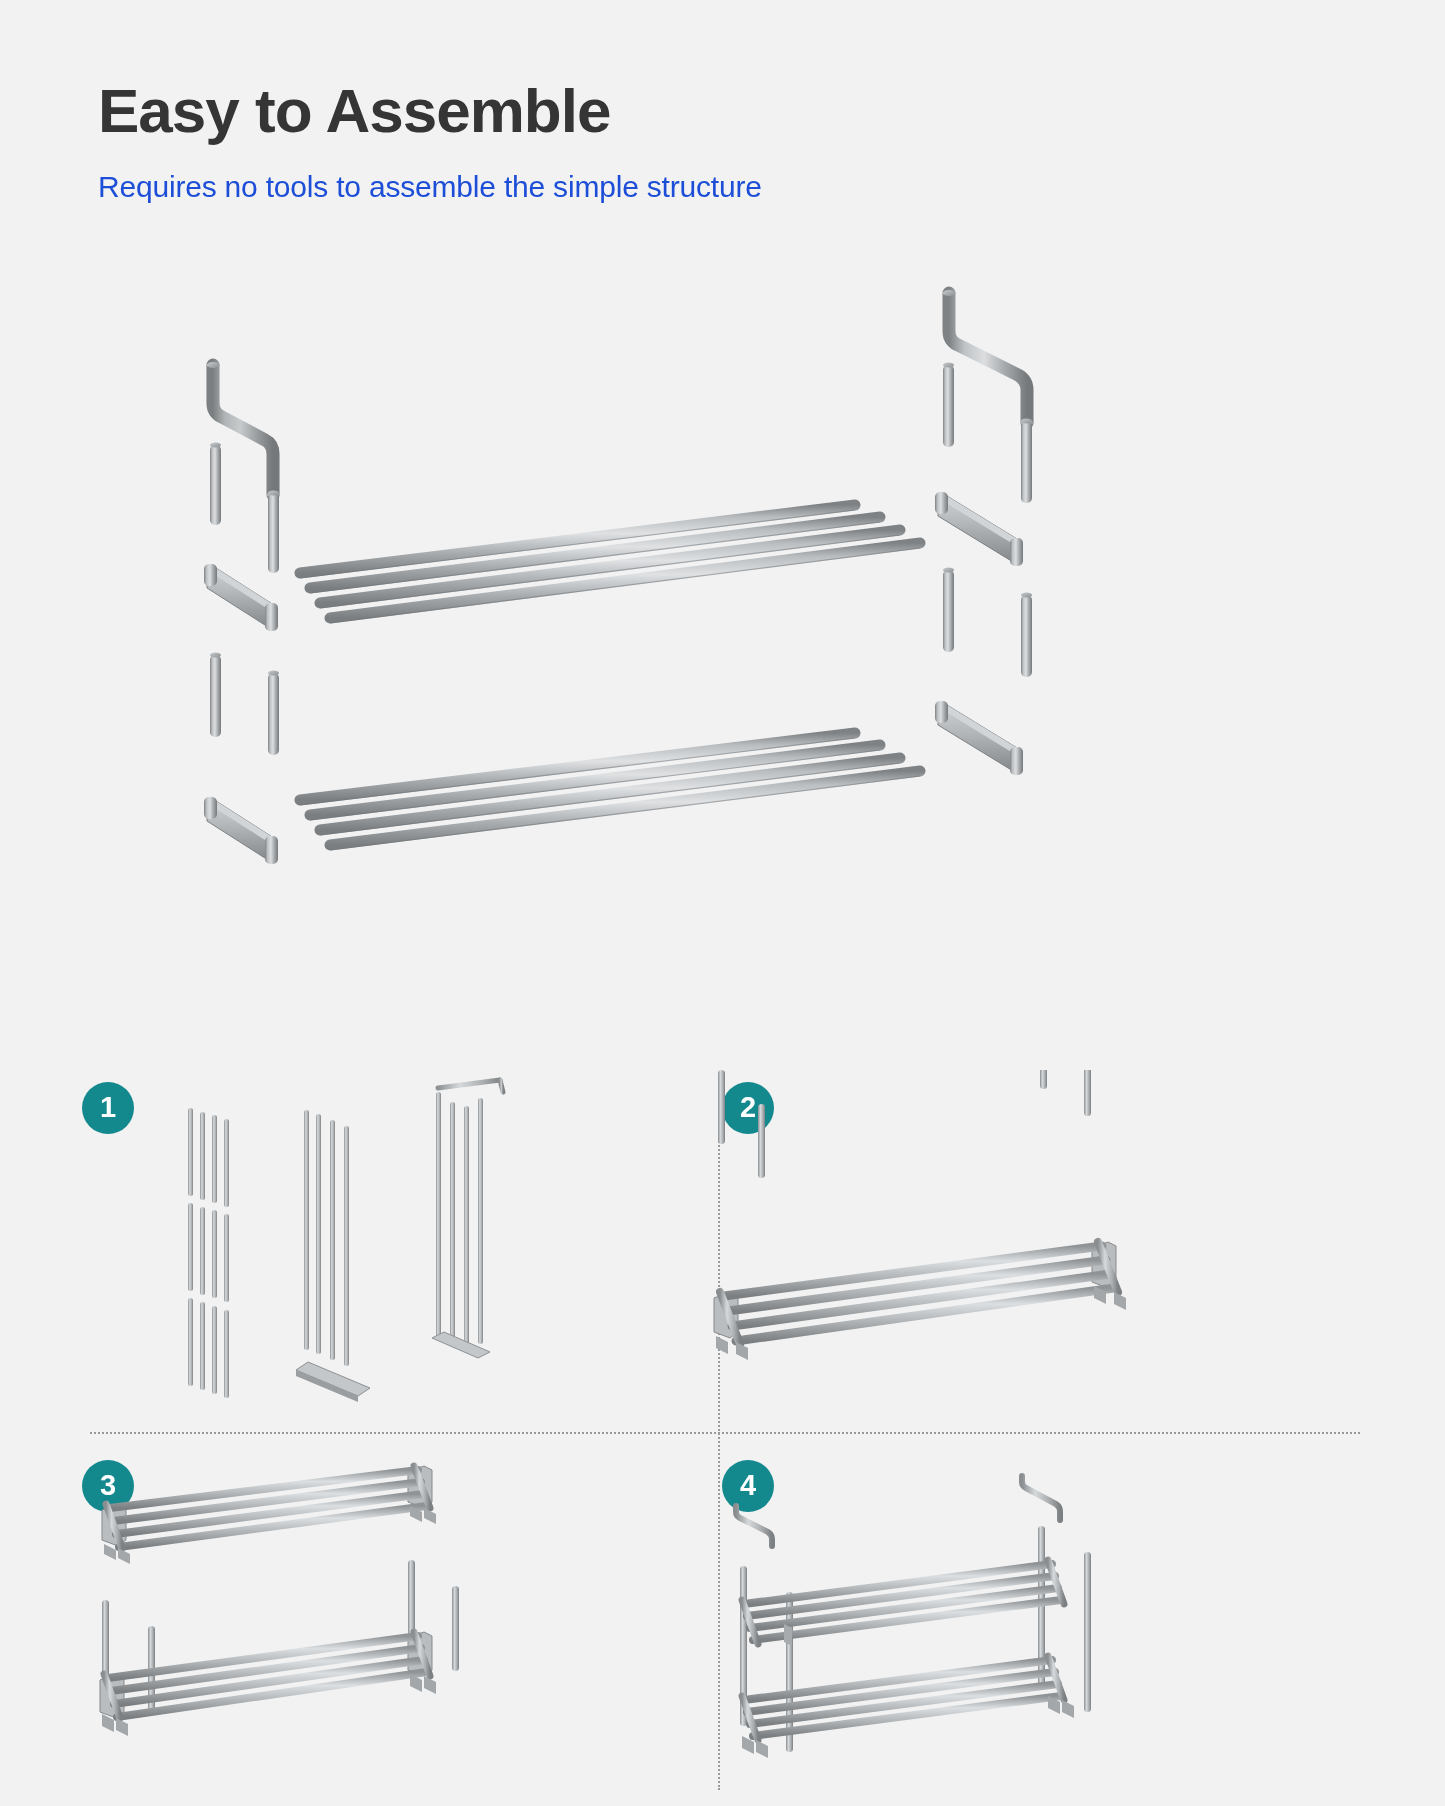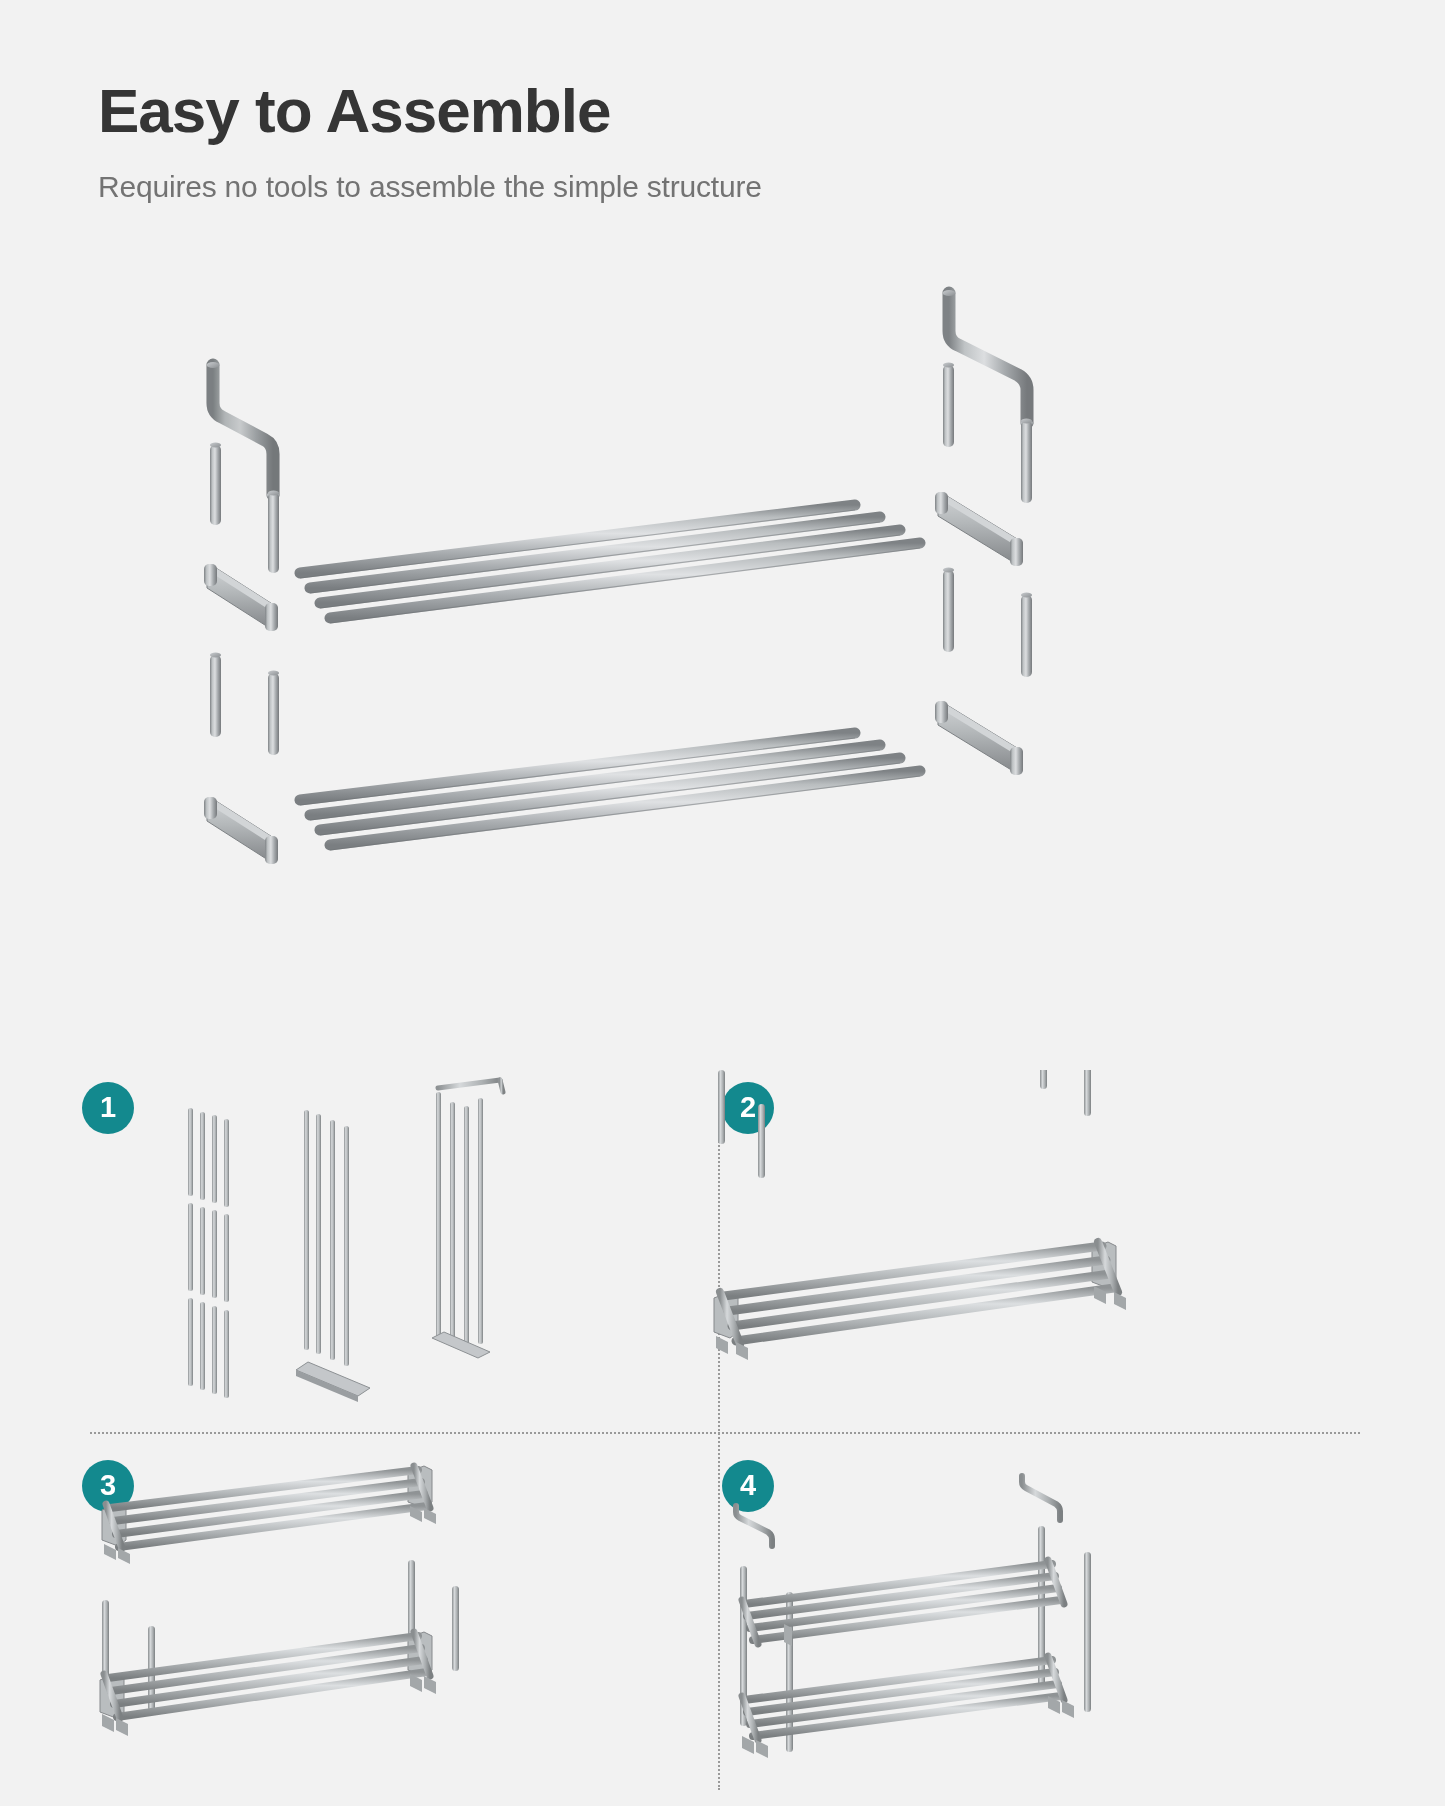--- a/index.html
+++ b/index.html
@@ -14,21 +14,21 @@
   .page{position:relative;width:1445px;height:1806px;}
 
   
   .header{position:absolute;left:98px;top:78px;width:1100px;}
   .title{
     font-size:62px;line-height:1.05;font-weight:bold;
     color:#353535;letter-spacing:-1px;margin:0;
   }
   .subtitle{
     font-size:30px;line-height:1.2;font-weight:normal;
-    color:#737373;margin:26px 0 0 0;letter-spacing:-0.2px;
+    color:#1d4ed8;margin:26px 0 0 0;letter-spacing:-0.2px;
   }
 
   
   .hero{position:absolute;left:0px;top:255px;width:1445px;height:650px;}
   .hero svg{display:block;}
   .divider-v{
     position:absolute;left:718px;top:1090px;width:0;height:700px;
     border-left:2px dotted #9a9a9a;
   }
   .divider-h{

